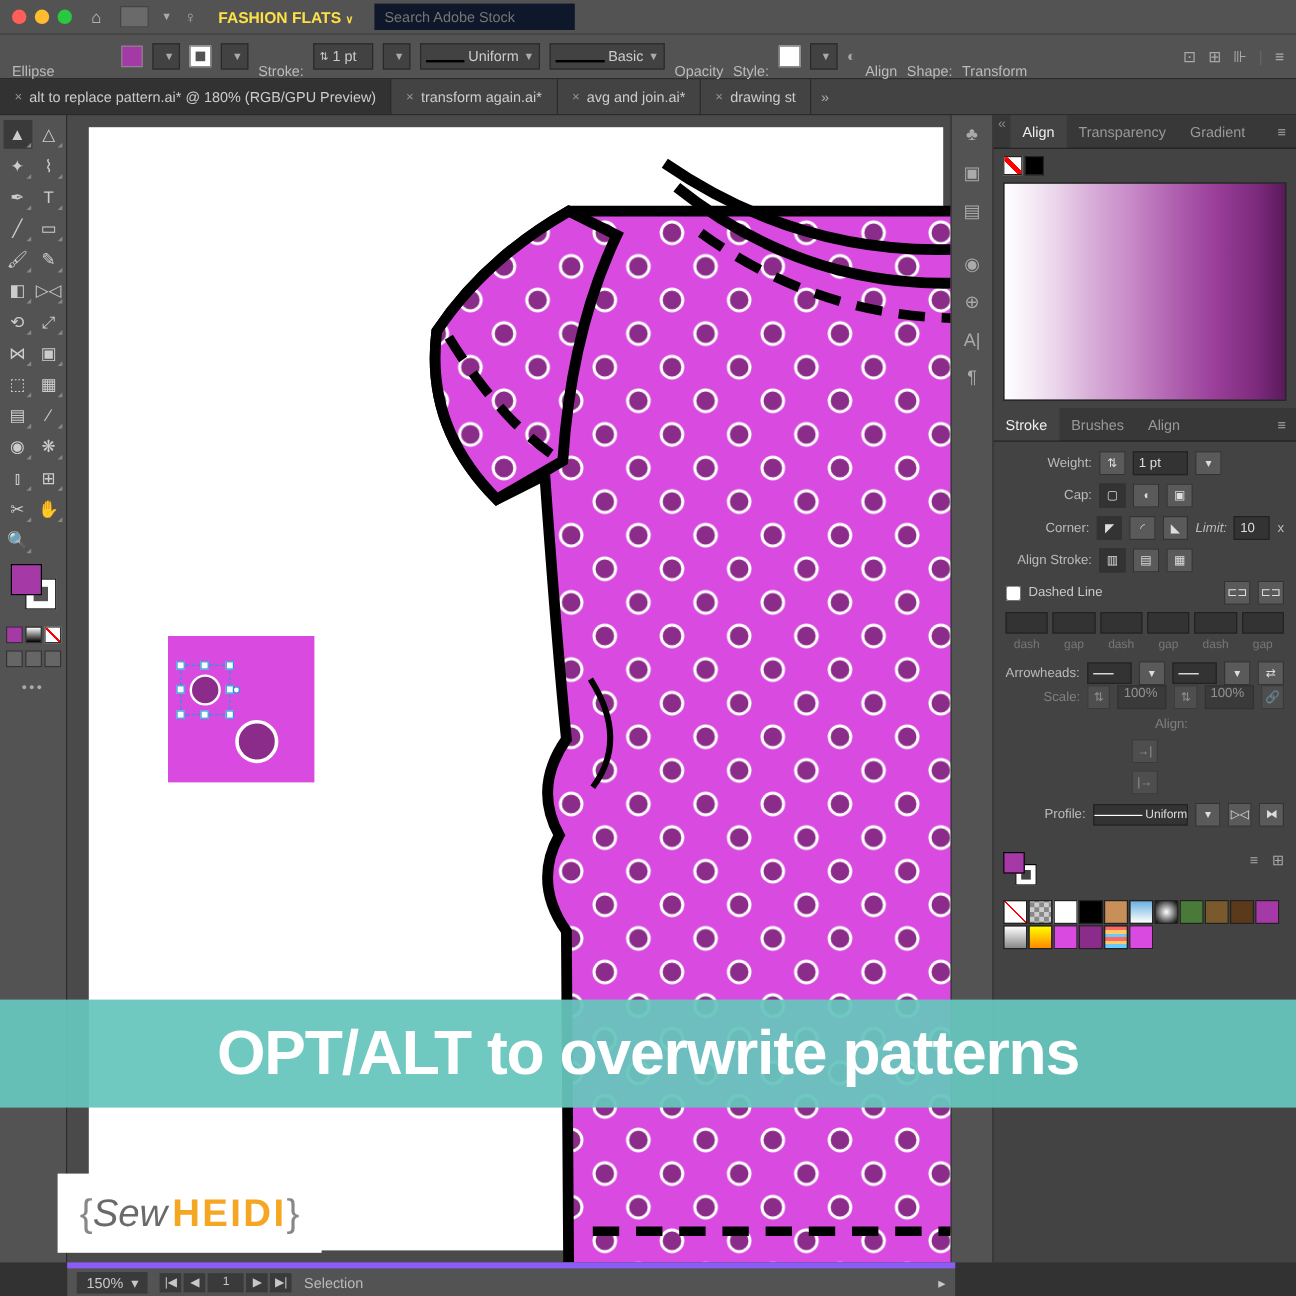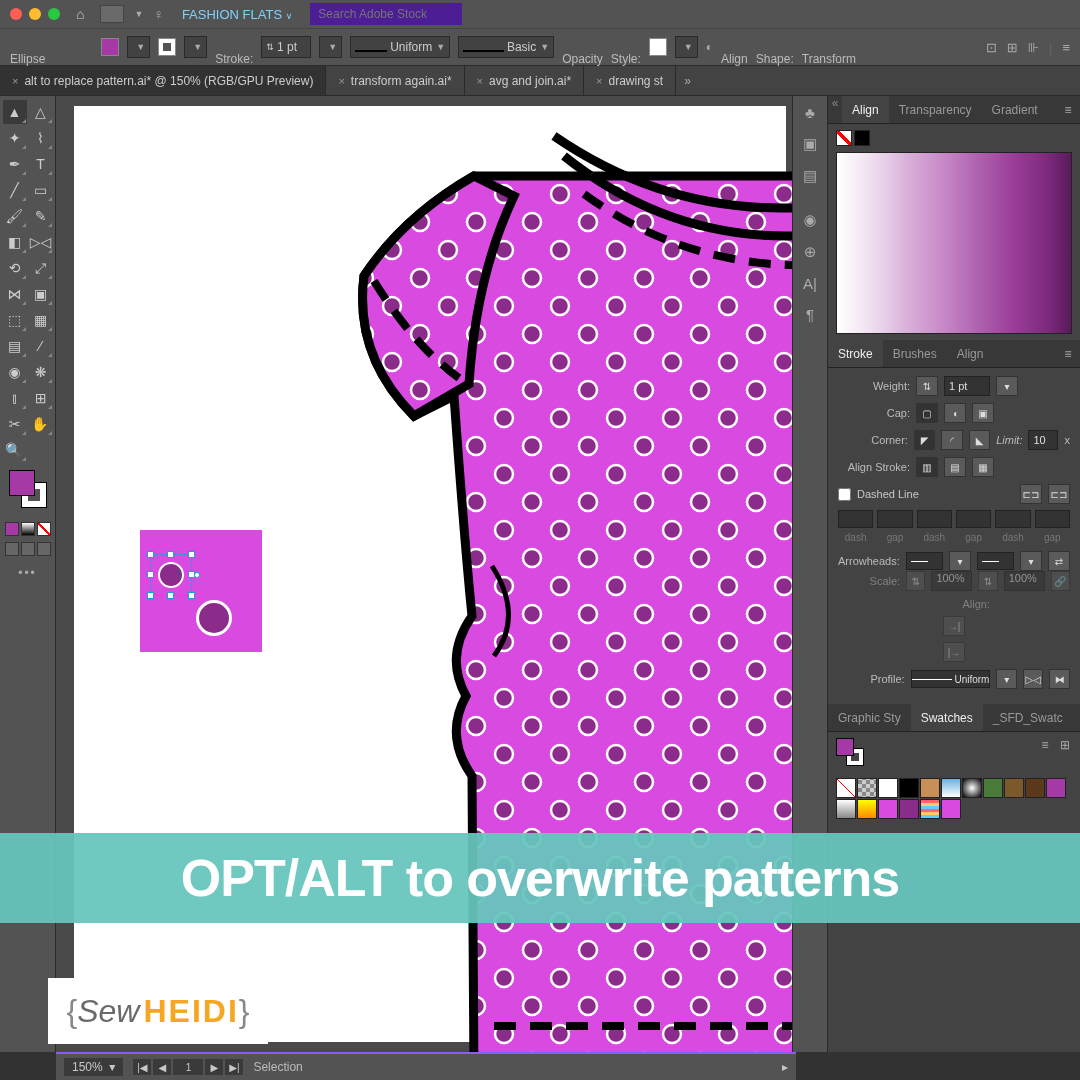--- a/index.html
+++ b/index.html
@@ -9,22 +9,22 @@
 .menubar { height: 28px; background: #535353; display: flex; align-items: center; padding: 0 10px; gap: 10px; }
 .traffic { display: flex; gap: 7px; align-items: center; }
 .traffic span { width: 12px; height: 12px; border-radius: 50%; }
 .tl-red { background: #ff5f57; }
 .tl-yellow { background: #febc2e; }
 .tl-green { background: #28c840; }
 .home-icon { color: #c8c8c8; font-size: 14px; margin-left: 6px; }
 .layout-btn { width: 24px; height: 18px; background: #6a6a6a; border: 1px solid #444; margin-left: 6px; }
 .app-title { flex: 1; text-align: center; color: #ddd; font-size: 13px; }
 .bulb { color: #aaa; font-size: 14px; }
-.workspace-select { color: #7dd3fc; font-weight: 400; font-size: 13px; margin: 0 8px; }
-.search-stock { background: #4c1d95; border: none; padding: 4px 8px; color: #999; width: 152px; font-size: 12px; }
+.workspace-select { color: #fde047; font-weight: 700; font-size: 13px; margin: 0 8px; }
+.search-stock { background: #0f172a; border: none; padding: 4px 8px; color: #999; width: 167px; font-size: 12px; }
 
 
 .controlbar { height: 38px; background: #535353; border-top: 1px solid #444; border-bottom: 1px solid #2a2a2a; display: flex; align-items: center; padding: 0 10px; gap: 8px; font-size: 12px; color: #ccc; }
 .ctrl-label { color: #bbb; margin-top: 24px; }
 .fill-chip { width: 18px; height: 18px; background: #a539a5; border: 1px solid #888; }
 .stroke-chip { width: 18px; height: 18px; background: #fff; border: 1px solid #888; position: relative; }
 .stroke-chip::after { content: ""; position: absolute; inset: 4px; background: #535353; }
 .dd { display: flex; align-items: center; background: #424242; border: 1px solid #2a2a2a; height: 22px; padding: 0 4px; }
 .dd .caret { margin-left: 4px; font-size: 9px; color: #aaa; }
 .stroke-preview { width: 60px; height: 10px; border-bottom: 2px solid #000; display: inline-block; }
@@ -116,21 +116,21 @@
 .sw-fs { position:relative; width:28px;height:28px;}
 .sw-fill{position:absolute;top:0;left:0;width:18px;height:18px;background:#a539a5;border:1px solid #000;}
 .sw-stroke{position:absolute;bottom:0;right:0;width:18px;height:18px;background:#fff;border:1px solid #000;}
 .sw-stroke::after{content:"";position:absolute;inset:4px;background:#434343;}
 .sw-grid { margin-top: 12px; display: grid; grid-template-columns: repeat(11, 20px); gap: 1px; }
 .sw { width: 20px; height: 20px; border: 1px solid #222; }
 .sw-icons { float: right; display:flex; gap:6px;}
 .sw-icons span{width:14px;height:14px;display:flex;align-items:center;justify-content:center;color:#aaa;}
 
 
-.statusbar { position: absolute; left: 56px; right: 284px; bottom: 0; height: 28px; background: #535353; border-top: 2px solid #8b5cf6; display: flex; align-items: center; padding: 0 8px; gap: 10px; font-size: 12px; z-index: 5; }
+.statusbar { position: absolute; left: 56px; right: 284px; bottom: 0; height: 28px; background: #535353; border-top: 5px solid #8b5cf6; display: flex; align-items: center; padding: 0 8px; gap: 10px; font-size: 12px; z-index: 5; }
 .sb-zoom { background: #3a3a3a; padding: 2px 8px; }
 .sb-nav { display:flex; gap:2px;}
 .sb-nav span{width:18px;height:16px;background:#3a3a3a;display:flex;align-items:center;justify-content:center;font-size:10px;}
 .sb-center { flex:1; color:#bbb;}
 
 
 .banner { position: absolute; left: 0; right: 0; top: 833px; height: 90px; background: rgba(103,198,189,0.94); display: flex; align-items: center; justify-content: center; z-index: 20; }
 .banner-text { color: #fff; font-size: 52px; font-weight: 600; letter-spacing: -1px; }
 .logo-badge { position: absolute; left: 48px; top: 978px; width: 220px; height: 66px; background: #fff; display: flex; align-items: center; justify-content: center; font-size: 32px; font-family: Georgia, serif; z-index: 20; }
 .logo-badge .brace { color: #888; }
@@ -190,21 +190,21 @@
     <span>⊞</span>
     <span>⊪</span>
     <span style="color:#666;">|</span>
     <span>≡</span>
   </div>
 </div>
 
 <div class="tabbar">
   <div class="doc-tab active">
       <span class="x">×</span>
-      <span>alt to replace pattern.ai* @ 150% (RGB/GPU Preview)</span>
+      <span>alt to replace pattern.ai* @ 180% (RGB/GPU Preview)</span>
     </div>
   <div class="doc-tab">
       <span class="x">×</span>
       <span>transform again.ai*</span>
     </div>
   <div class="doc-tab">
       <span class="x">×</span>
       <span>avg and join.ai*</span>
     </div>
   <div class="doc-tab">
@@ -414,26 +414,20 @@
         </div>
       <div class="srow">
           <span class="slabel">Profile:</span>
           <div class="profile-prev"><span style="border-bottom:1px solid #fff;width:40px;"></span>&nbsp;<span>Uniform</span></div>
           <span class="sbtn">▾</span>
           <span class="sbtn">▷◁</span>
           <span class="sbtn">⧓</span>
         </div>
     </div>
 
-    <div class="panel-tabs">
-      <div class="ptab">Graphic Sty</div>
-      <div class="ptab active">Swatches</div>
-      <div class="ptab">_SFD_Swatc</div>
-      <div class="ptab-spacer"></div>
-    </div>
     <div class="swatch-panel">
       <div style="display:flex;align-items:flex-start;">
         <div class="sw-fs">
             <div class="sw-stroke"></div>
             <div class="sw-fill"></div>
           </div>
         <div style="flex:1"></div>
         <div class="sw-icons">
             <span>≡</span>
             <span>⊞</span>

